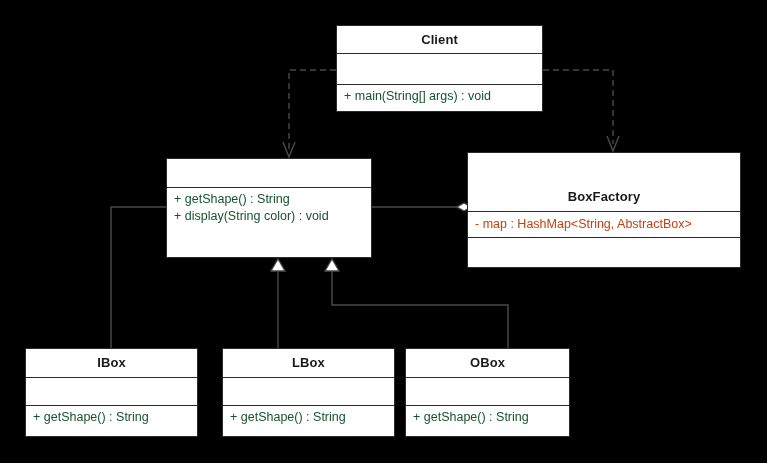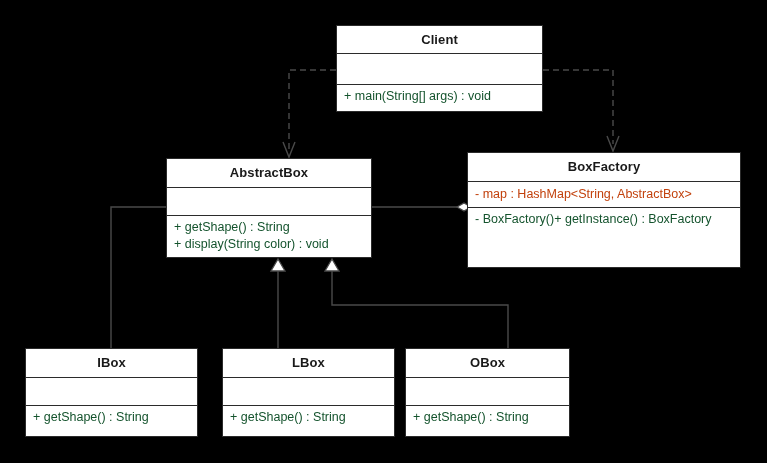--- a/index.html
+++ b/index.html
@@ -67,21 +67,21 @@
   
   #cls-client     { left: 336px; top: 25px;  width: 207px; height: 87px; }
   #cls-client .cls-name  { height: 28px; }
   #cls-client .cls-attrs { height: 31px; }
 
   #cls-abstractbox { left: 166px; top: 158px; width: 206px; height: 100px; }
   #cls-abstractbox .cls-name  { height: 29px; }
   #cls-abstractbox .cls-attrs { height: 29px; }
 
   #cls-boxfactory { left: 467px; top: 152px; width: 274px; height: 116px; }
-  #cls-boxfactory .cls-name  { height: 29px; }
+  #cls-boxfactory .cls-name  { height: 29px; margin-top: 30px; }
   #cls-boxfactory .cls-attrs { height: 26px; padding-top: 4px; }
 
   #cls-ibox { left: 25px;  top: 348px; width: 173px; height: 89px; }
   #cls-lbox { left: 222px; top: 348px; width: 173px; height: 89px; }
   #cls-obox { left: 405px; top: 348px; width: 165px; height: 89px; }
   #cls-ibox .cls-name, #cls-lbox .cls-name, #cls-obox .cls-name { height: 29px; }
   #cls-ibox .cls-attrs, #cls-lbox .cls-attrs, #cls-obox .cls-attrs { height: 28px; }
 </style>
 </head>
 <body>
@@ -123,35 +123,33 @@
 
   <div class="uml-class" id="cls-client">
     <div class="cls-name">Client</div>
     <div class="cls-attrs empty"></div>
     <div class="cls-ops">
       <div class="mem">+ main(String[] args) : void</div>
     </div>
   </div>
 
   <div class="uml-class" id="cls-abstractbox">
-    <div class="cls-name">AbstractBox</div>
     <div class="cls-attrs empty"></div>
     <div class="cls-ops">
       <div class="mem">+ getShape() : String</div>
       <div class="mem">+ display(String color) : void</div>
     </div>
   </div>
 
   <div class="uml-class" id="cls-boxfactory">
     <div class="cls-name">BoxFactory</div>
     <div class="cls-attrs">
       <div class="mem">- map : HashMap&lt;String, AbstractBox&gt;</div>
     </div>
     <div class="cls-ops">
-      <div class="mem">- BoxFactory()+ getInstance() : BoxFactory</div>
     </div>
   </div>
 
   <div class="uml-class" id="cls-ibox">
     <div class="cls-name">IBox</div>
     <div class="cls-attrs empty"></div>
     <div class="cls-ops">
       <div class="mem">+ getShape() : String</div>
     </div>
   </div>

